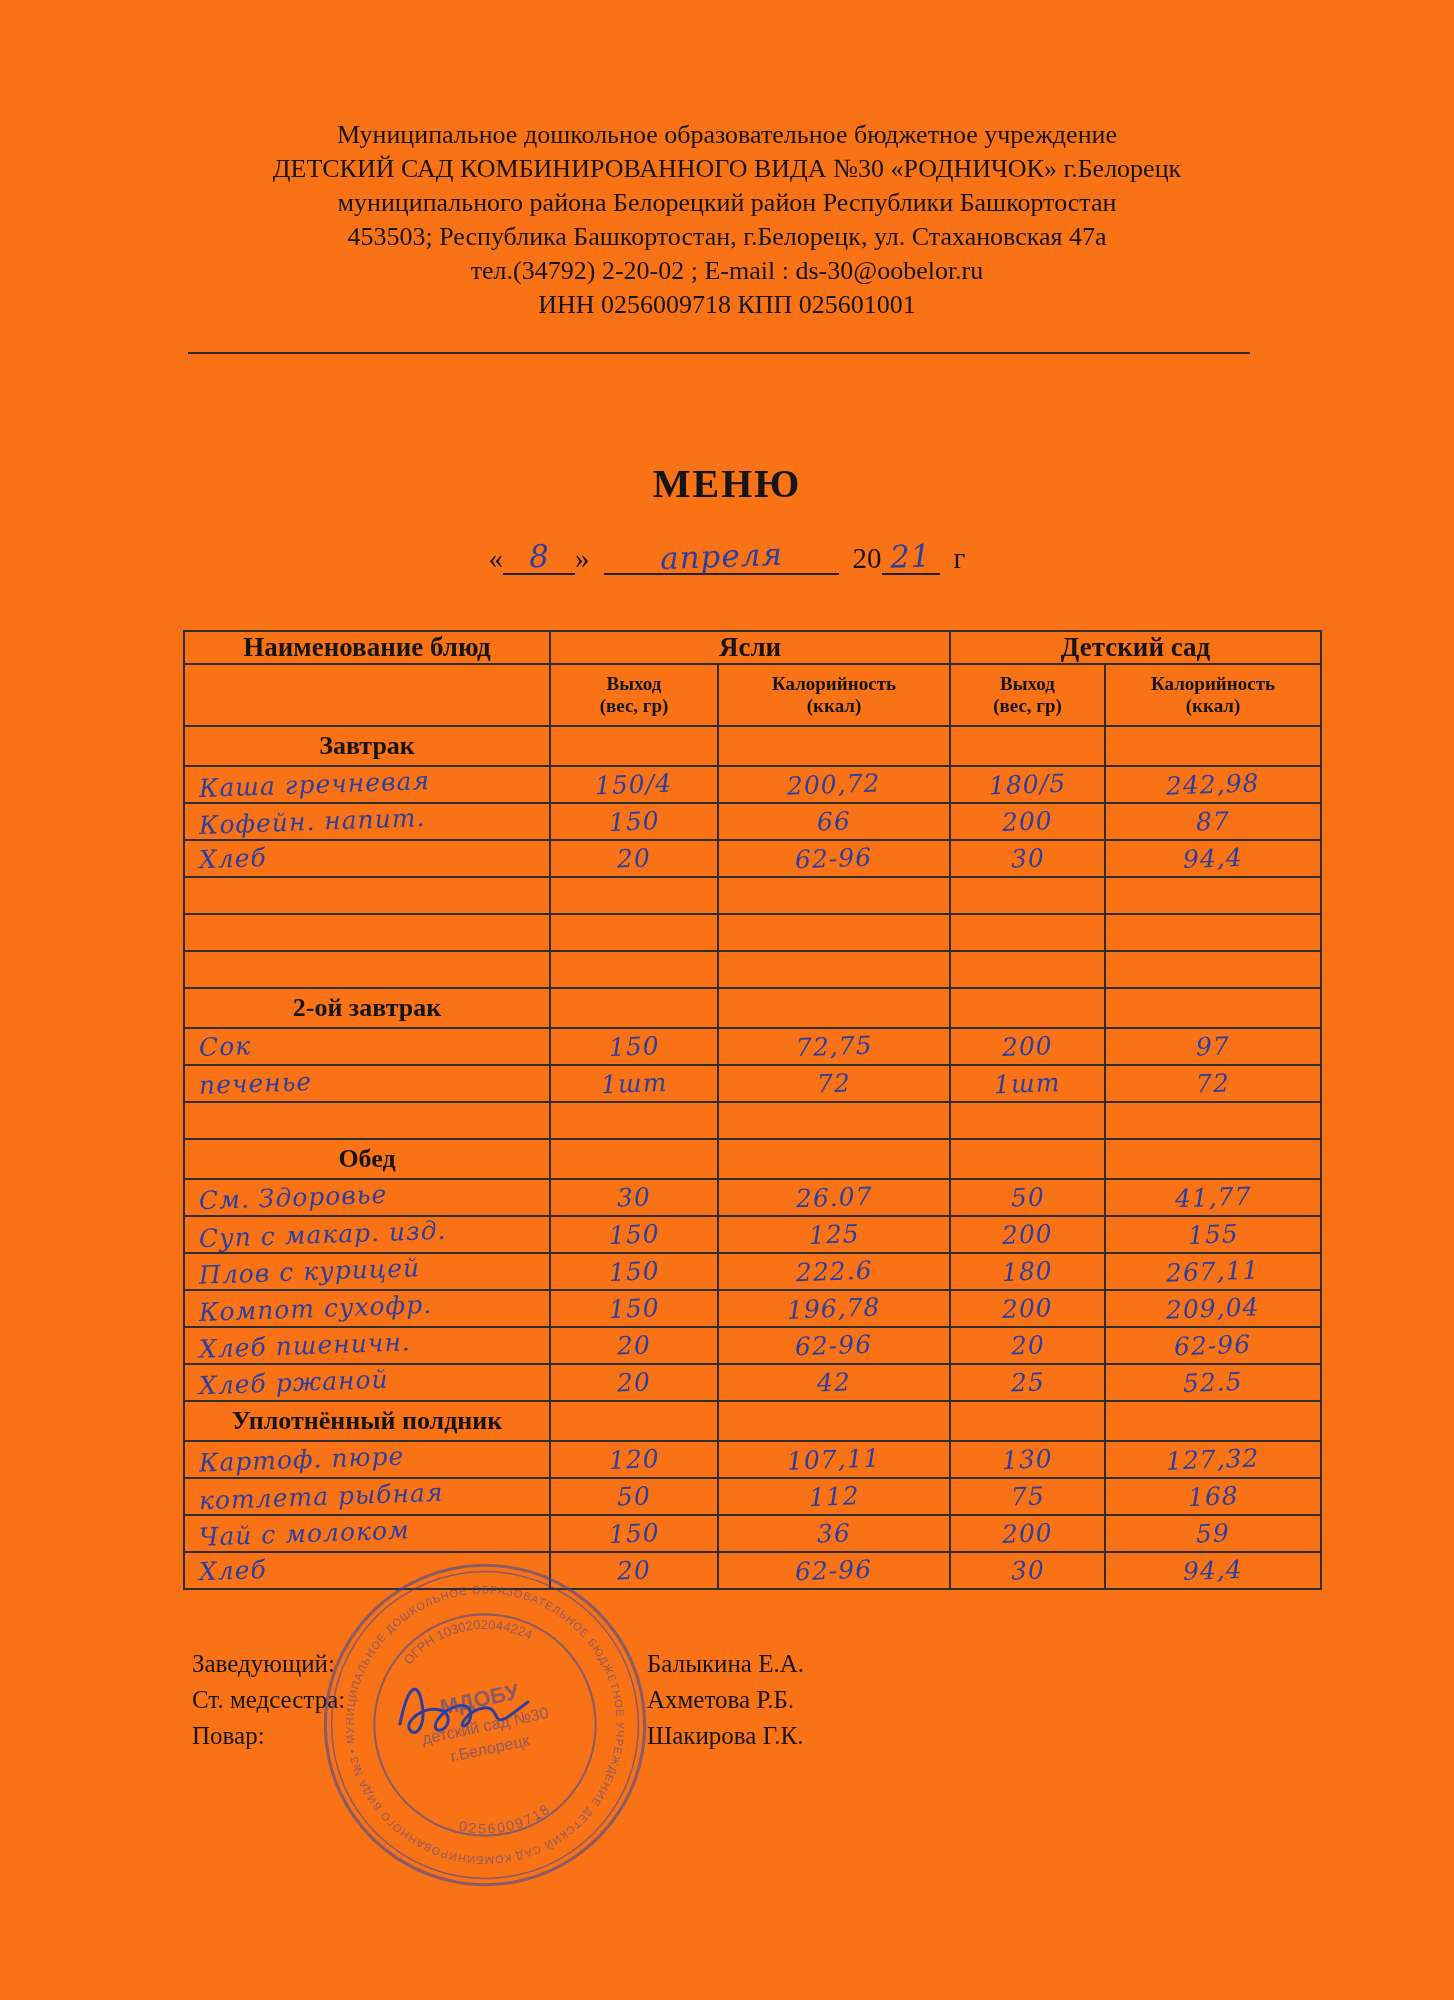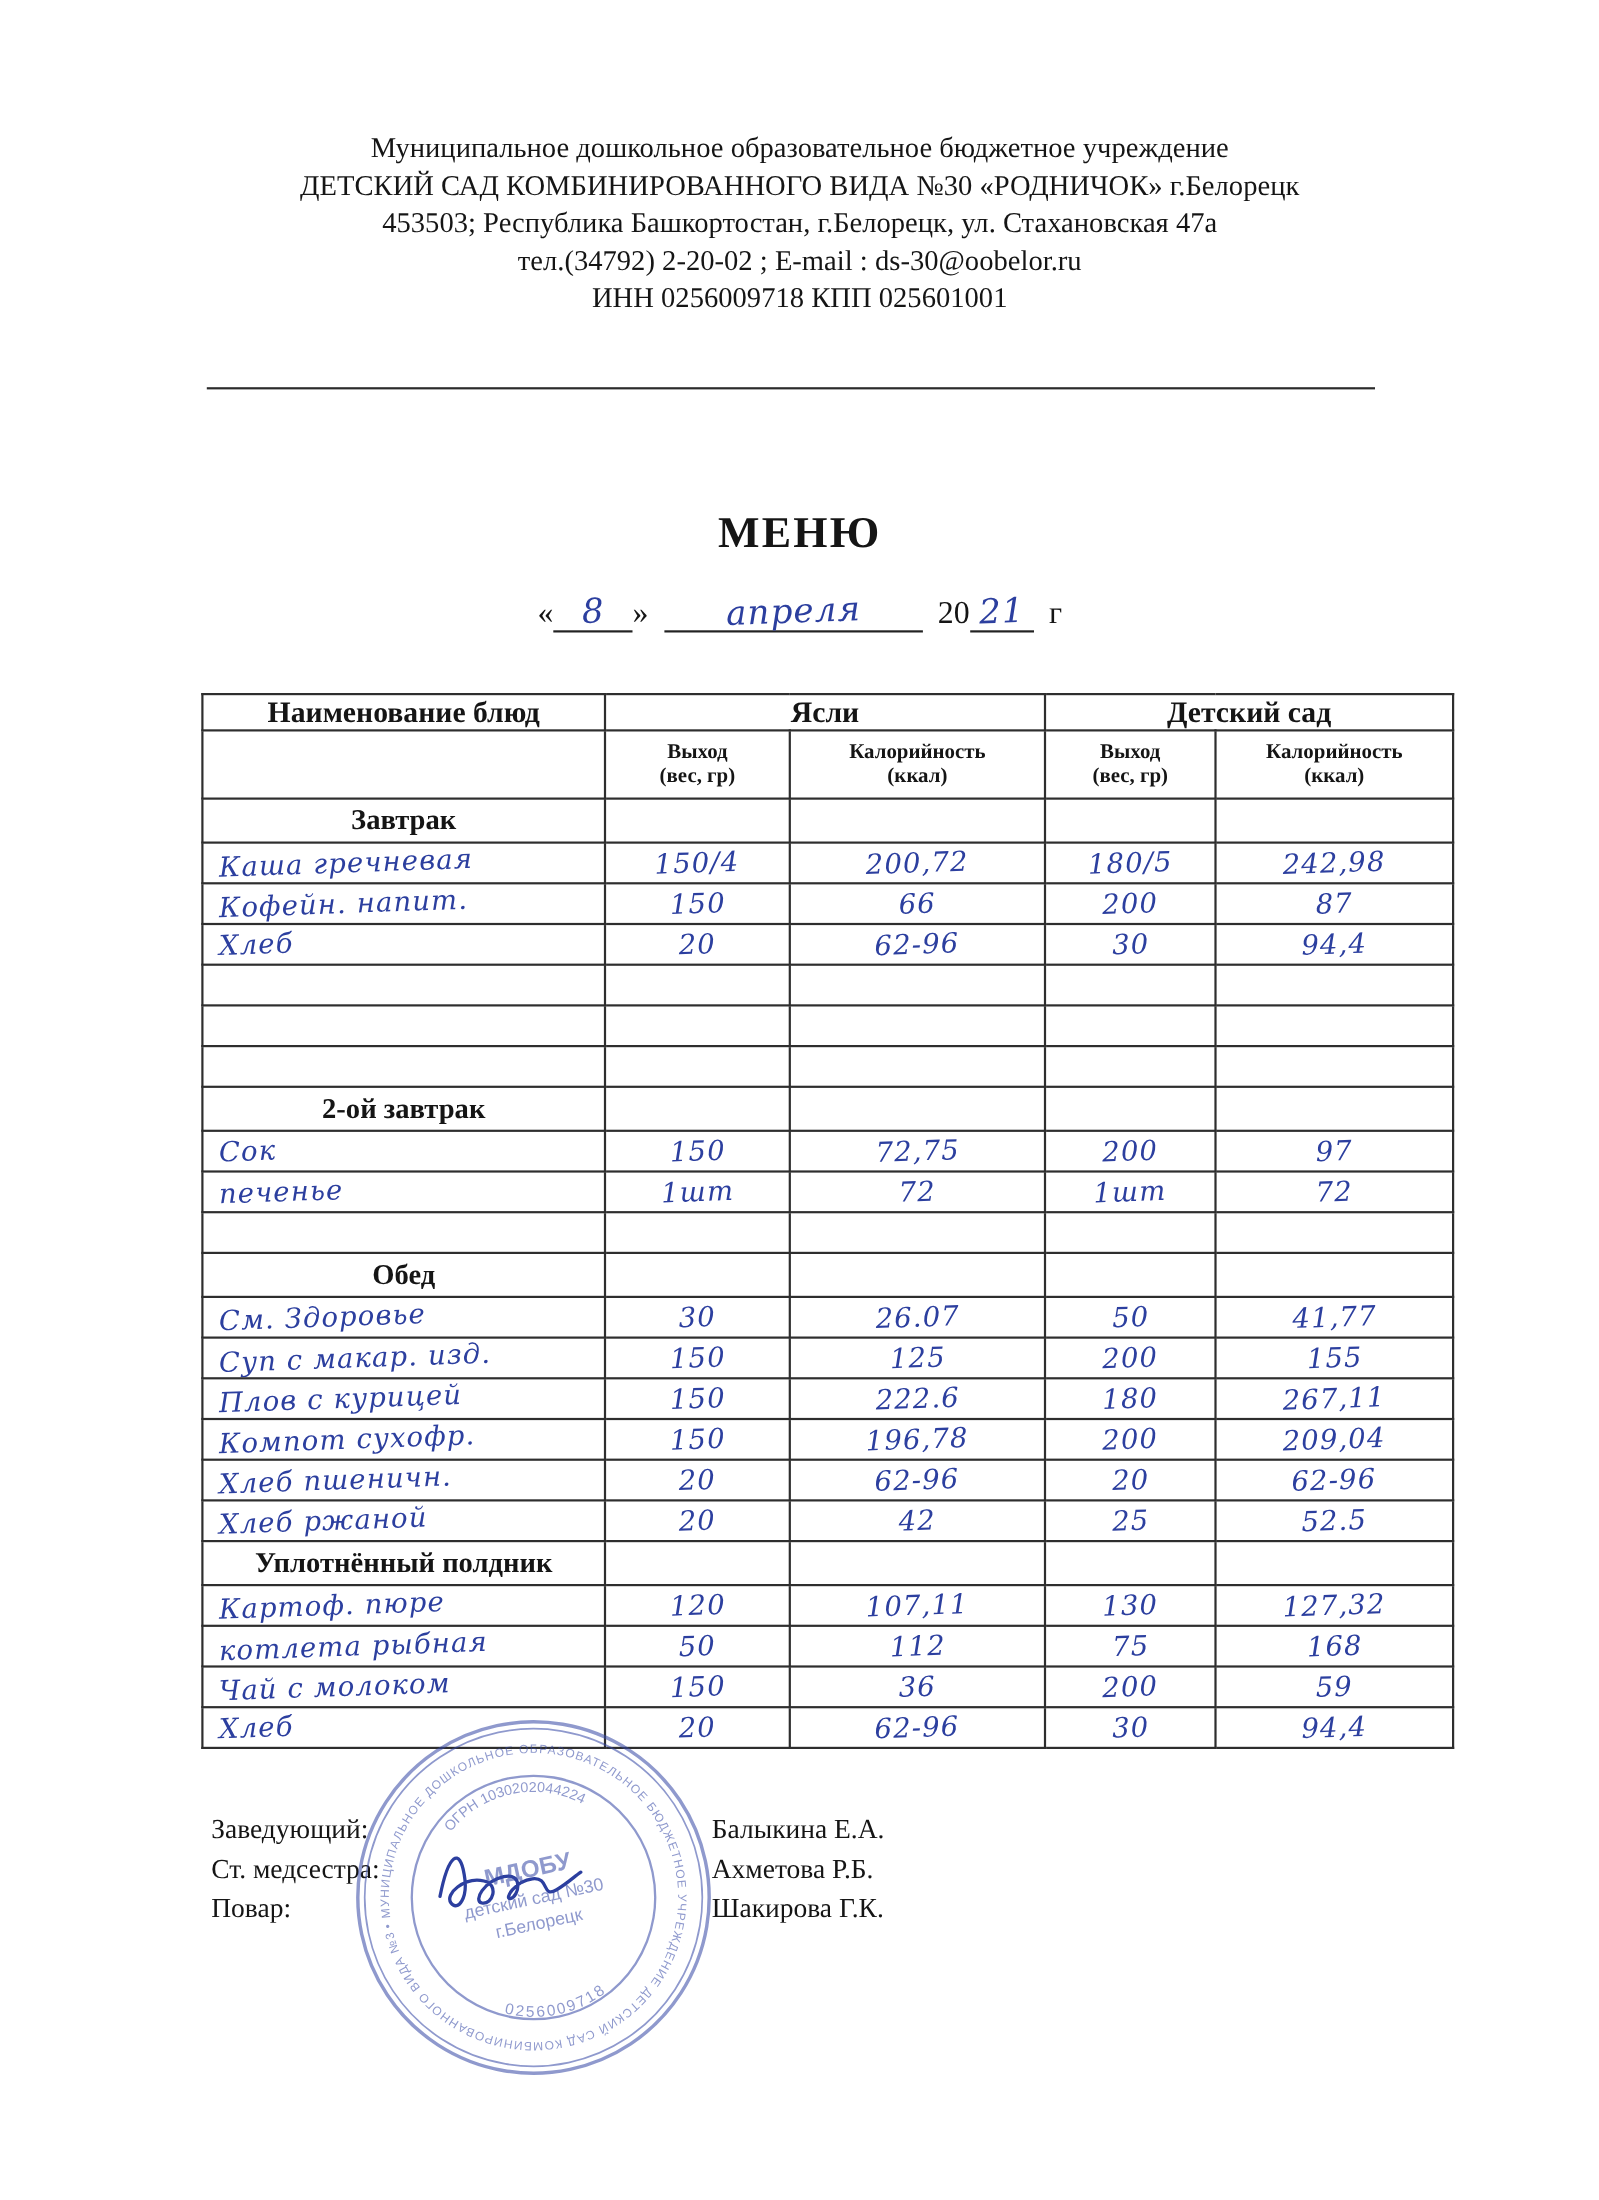--- a/index.html
+++ b/index.html
@@ -1,19 +1,19 @@
 <!DOCTYPE html>
 <html><head>
 <meta charset="utf-8">
 <style>
   * { margin:0; padding:0; box-sizing:border-box; }
   html,body { background:#ececec; }
   .page {
     position:relative; width:1454px; height:2000px; margin:0 auto;
-    background:#ffffff; overflow:hidden;
+    background:#f97316; overflow:hidden;
     font-family:"Liberation Serif", serif; color:#151515;
   }
   .letterhead {
     position:absolute; top:118px; left:100px; right:100px;
     text-align:center; font-size:26px; line-height:34px;
   }
   .rule {
     position:absolute; top:352px; left:188px; width:1062px;
     border-top:2px solid #2b2b2b;
   }
@@ -68,20 +68,21 @@
   .signature-svg path { stroke:#2c3f9f; stroke-width:3; fill:none; stroke-linecap:round; }
 </style>
 </head>
 <body>
 
 <div class="page">
 
   <div class="letterhead">
     <div>Муниципальное дошкольное образовательное бюджетное учреждение</div>
     <div>ДЕТСКИЙ САД КОМБИНИРОВАННОГО ВИДА  №30 «РОДНИЧОК» г.Белорецк</div>
+    <div>муниципального района Белорецкий район Республики Башкортостан</div>
     <div>453503; Республика Башкортостан, г.Белорецк, ул. Стахановская 47а</div>
     <div>тел.(34792) 2-20-02 ; E-mail : ds-30@oobelor.ru</div>
     <div>ИНН 0256009718  КПП 025601001</div>
   </div>
 
   <div class="rule"></div>
 
   <div class="doc-title">МЕНЮ</div>
 
   <div class="date-line">

